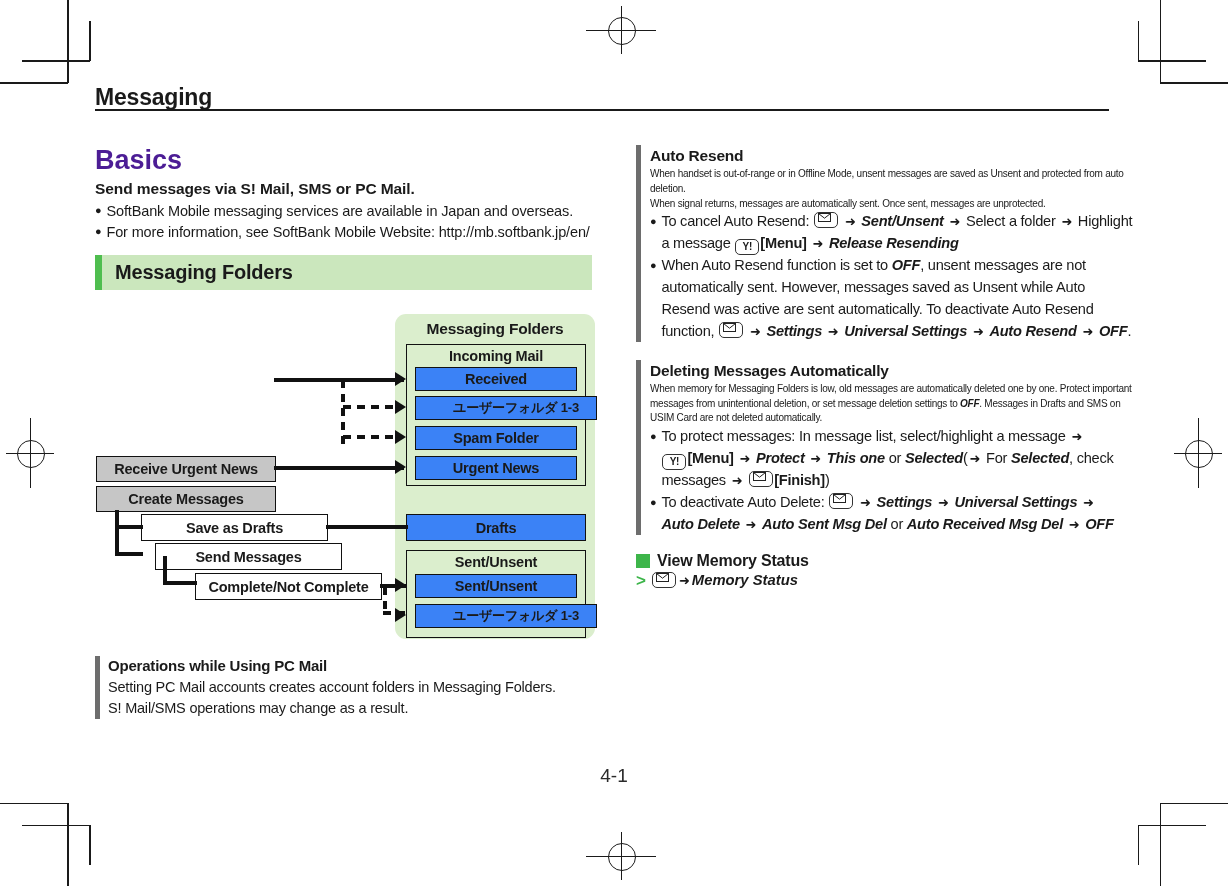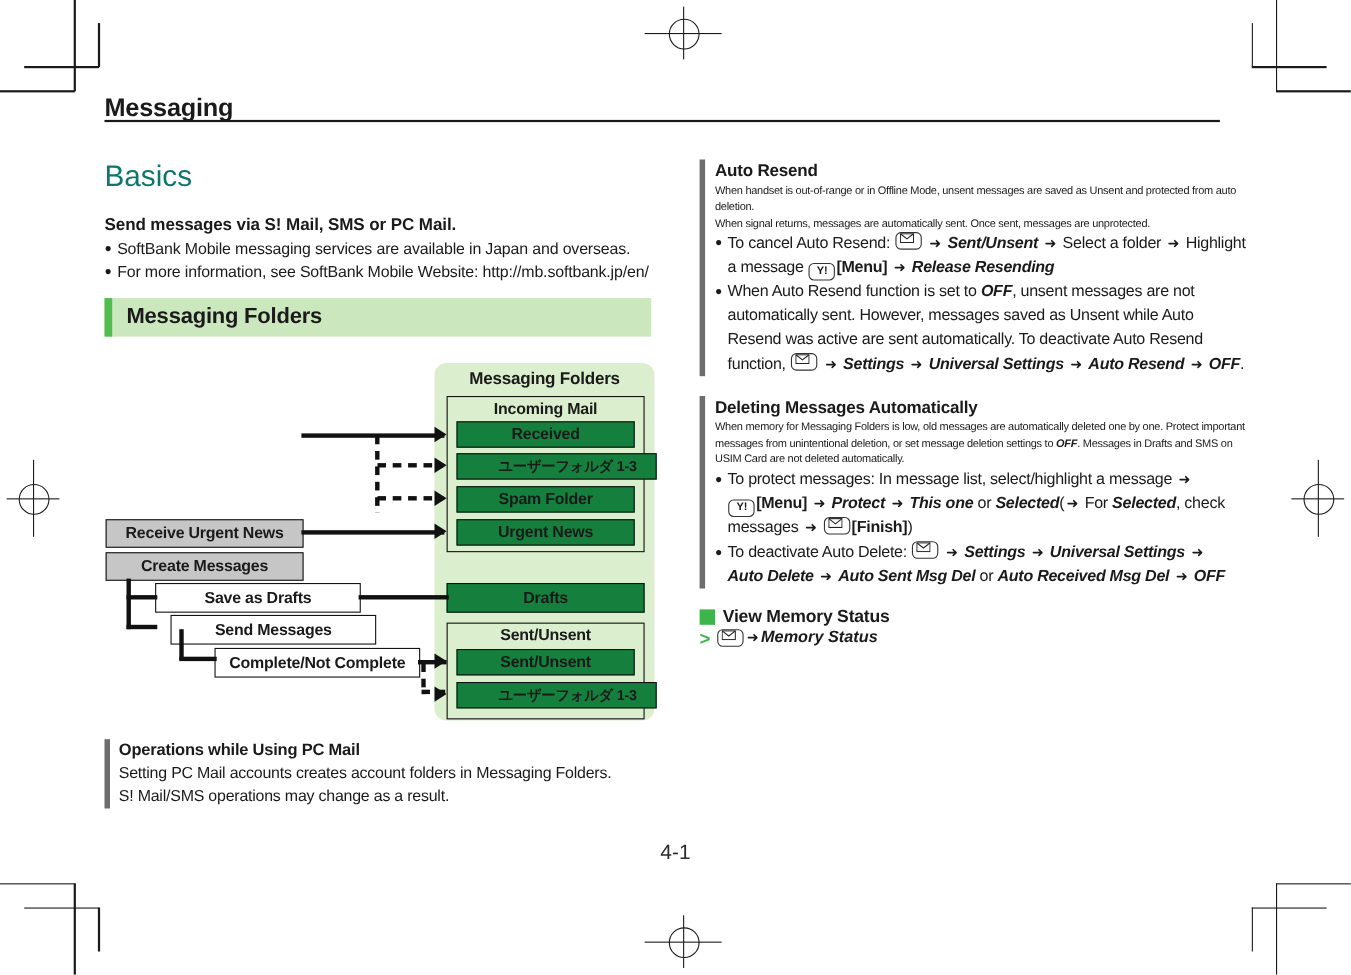--- a/index.html
+++ b/index.html
@@ -22,21 +22,21 @@
   
   .chapter-title{
     font-size:23px;font-weight:bold;letter-spacing:-0.2px;line-height:1;
     padding-bottom:0;border-bottom:2.5px solid #1a1a1a;width:1014px;
   }
   
   .cols{position:absolute;left:95px;top:140px;width:1040px;}
   .col-left{position:absolute;left:0;top:0;width:520px;}
   .col-right{position:absolute;left:541px;top:4px;width:500px;}
   
-  .basics{color:#0f766e;font-size:27px;font-weight:normal;line-height:1;margin:7px 0 22px 0;}
+  .basics{color:#4c1d95;font-size:27px;font-weight:bold;line-height:1;margin:7px 0 6px 0;}
   .lead{font-size:15.5px;font-weight:bold;margin-bottom:3px;letter-spacing:-0.1px;}
   .bul{font-size:14.5px;line-height:1.42;display:flex;align-items:flex-start;letter-spacing:-0.15px;}
   .bul .dot{flex:0 0 auto;margin-right:5px;font-size:11px;line-height:1.75;}
   .greenbar{
     margin-top:13px;background:#cbe7bd;height:35px;display:flex;align-items:center;width:497px;
   }
   .greenbar .tab{width:7px;height:35px;background:#4fbe4f;flex:0 0 auto;}
   .greenbar .lbl{font-size:20px;font-weight:bold;padding-left:13px;letter-spacing:-0.2px;}
   
   .diagram{position:relative;width:520px;height:335px;margin-top:16px;}
@@ -44,21 +44,21 @@
     position:absolute;left:300px;top:8px;width:200px;height:325px;
     background:#dbeecd;border-radius:11px;
   }
   .dgTitle{
     position:absolute;left:300px;top:14px;width:200px;text-align:center;
     font-size:15.5px;font-weight:bold;letter-spacing:-0.2px;
   }
   .grp{position:absolute;border:1.6px solid #111;background:transparent;}
   .grpLabel{position:absolute;width:100%;text-align:center;font-size:14.5px;font-weight:bold;top:3px;letter-spacing:-0.2px;}
   .fbox{
-    position:absolute;border:1.6px solid #111;background:#15803d;
+    position:absolute;border:1.6px solid #111;background:#3b82f6;
     display:flex;align-items:center;justify-content:center;
     font-size:14.5px;font-weight:bold;letter-spacing:-0.2px;
   }
   .fbox.jp{font-size:13px;padding-left:20px;}
   .gbox{
     position:absolute;border:1.6px solid #111;background:#c6c6c6;
     display:flex;align-items:center;justify-content:center;
     font-size:14.5px;font-weight:bold;letter-spacing:-0.2px;
   }
   .wbox{

